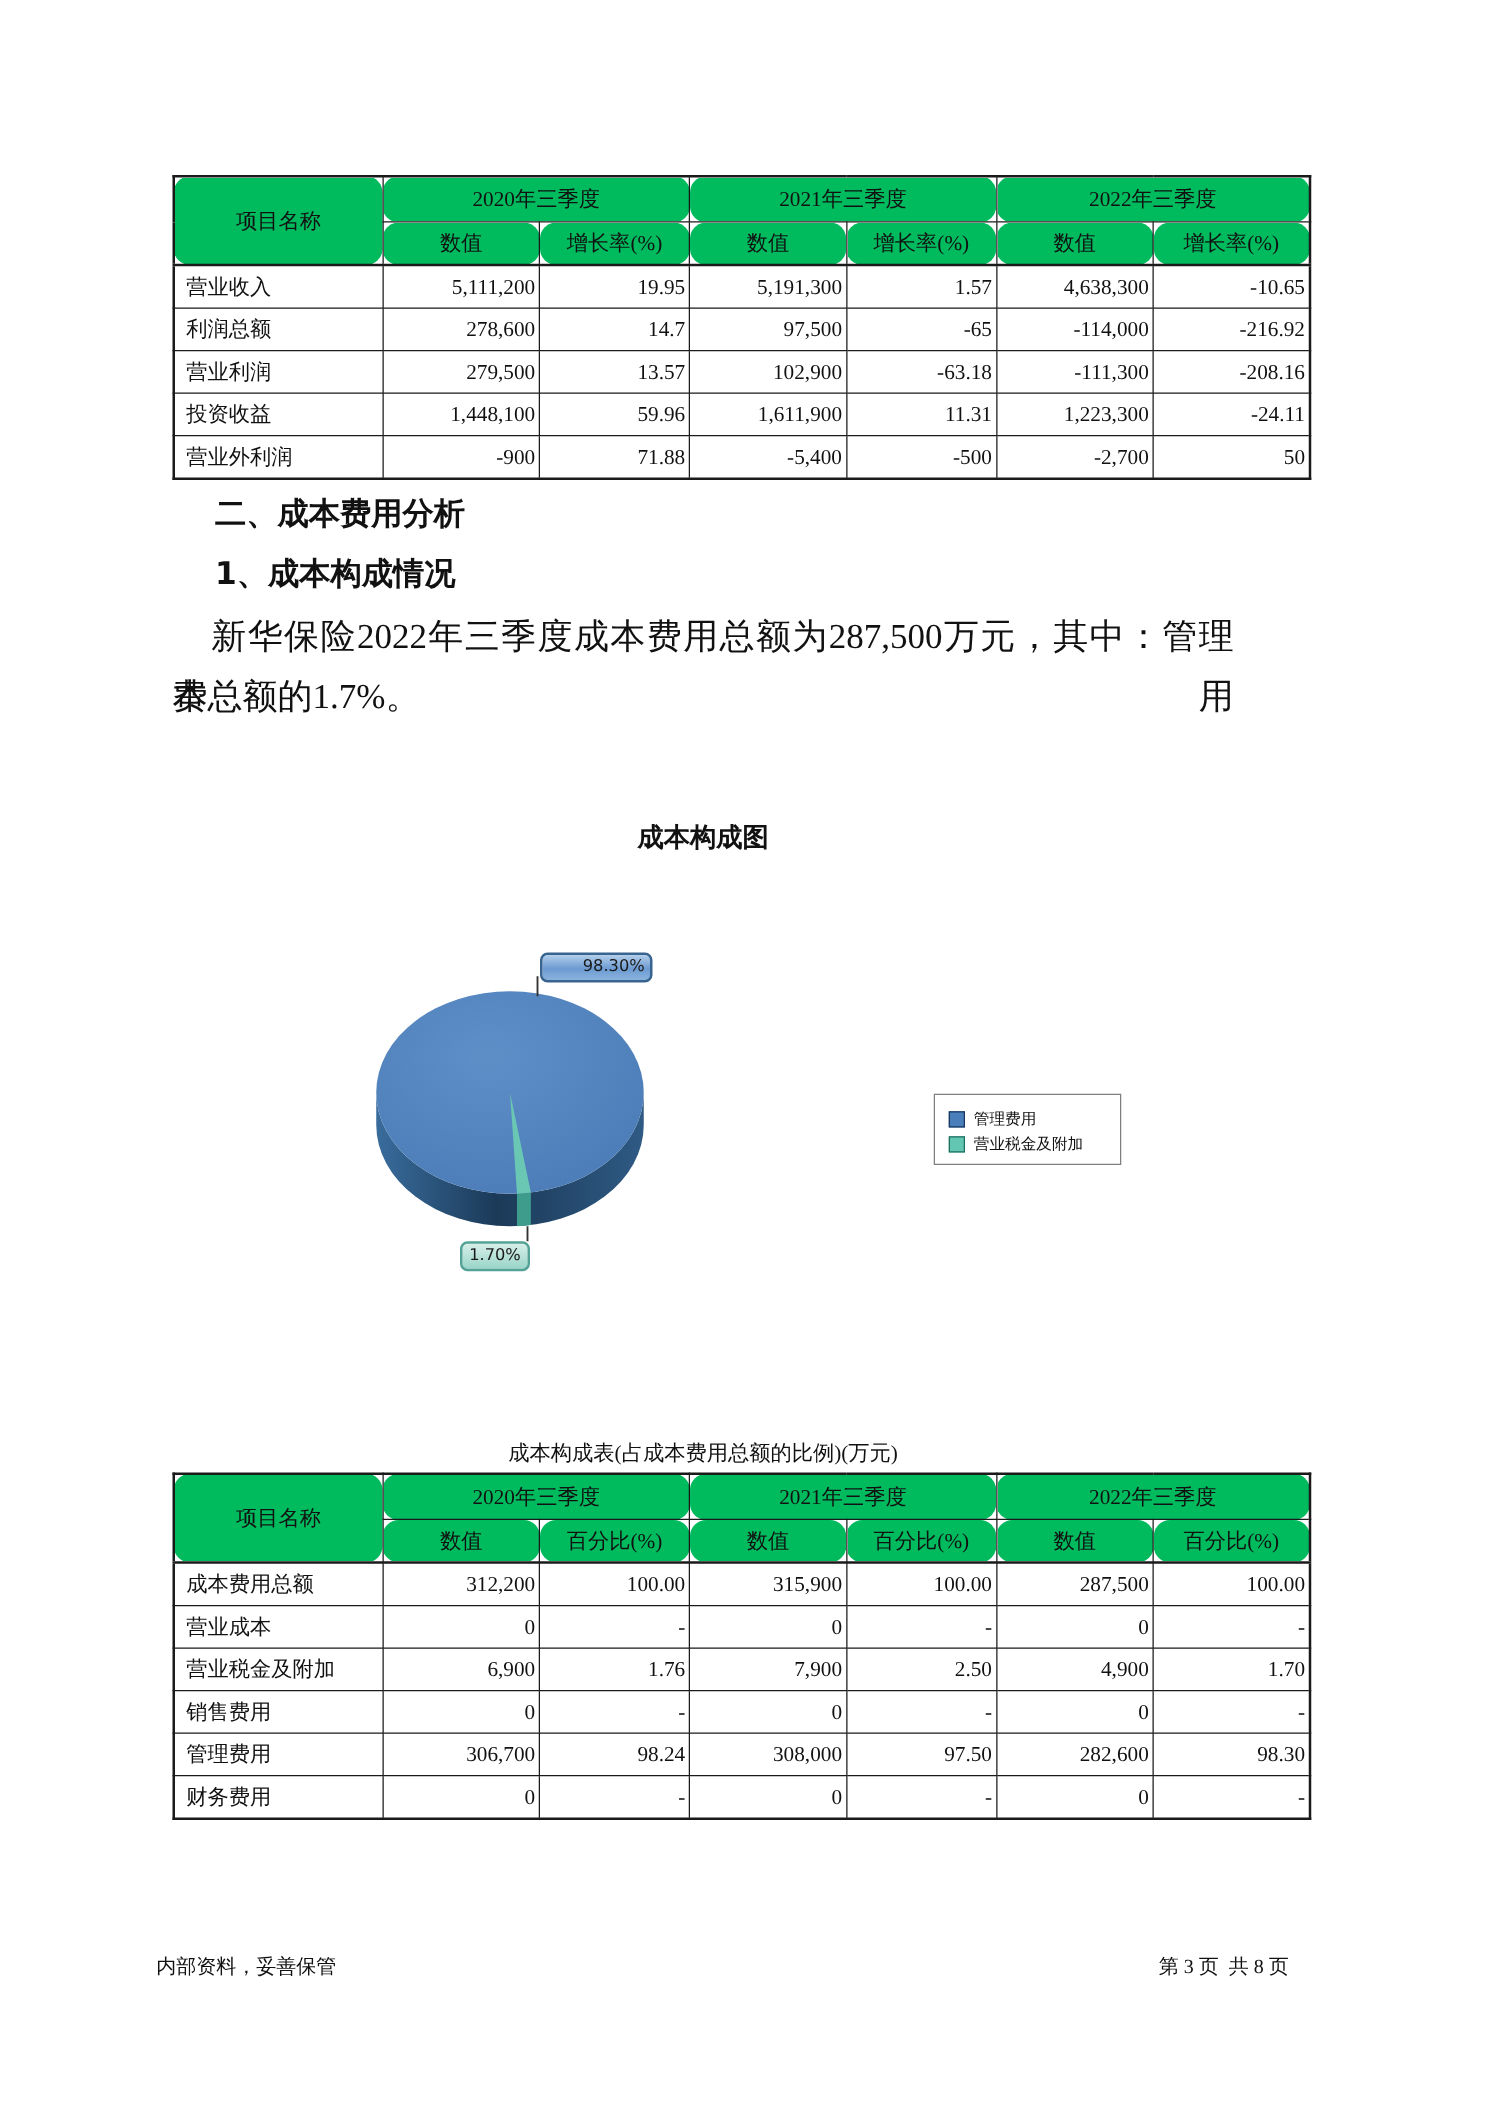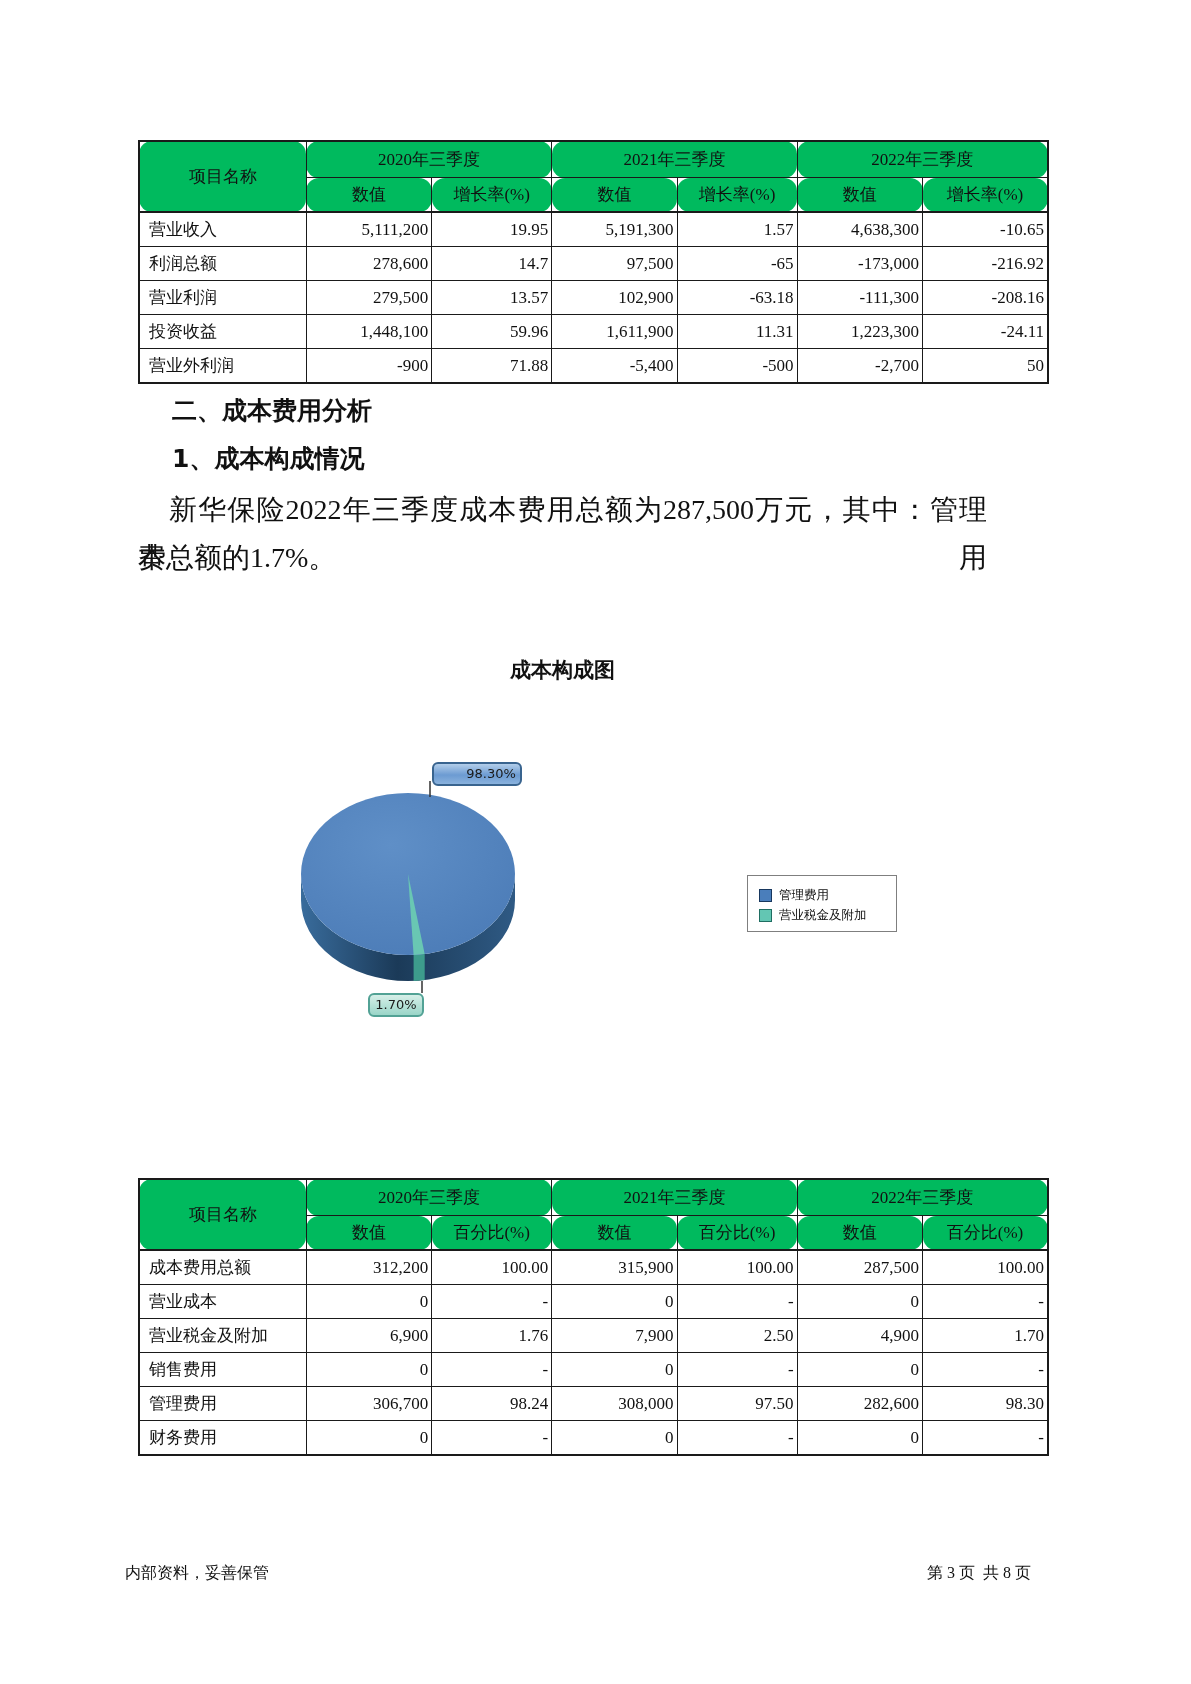--- a/index.html
+++ b/index.html
@@ -99,21 +99,21 @@
             <td class="num">1.57</td>
             <td class="num">4,638,300</td>
             <td class="num">-10.65</td>
           </tr>
           <tr>
             <td class="lbl">利润总额</td>
             <td class="num">278,600</td>
             <td class="num">14.7</td>
             <td class="num">97,500</td>
             <td class="num">-65</td>
-            <td class="num">-173,000</td>
+            <td class="num">-114,000</td>
             <td class="num">-216.92</td>
           </tr>
           <tr>
             <td class="lbl">营业利润</td>
             <td class="num">279,500</td>
             <td class="num">13.57</td>
             <td class="num">102,900</td>
             <td class="num">-63.18</td>
             <td class="num">-111,300</td>
             <td class="num">-208.16</td>
@@ -178,20 +178,21 @@
         <span class="sq sq-blue"></span>
         <span>管理费用</span>
       </div>
       <div class="leg-row">
         <span class="sq sq-teal"></span>
         <span>营业税金及附加</span>
       </div>
     </div>
   </div>
 
+  <div class="t2title">成本构成表(占成本费用总额的比例)(万元)</div>
 
   <div class="tbl-wrap t2">
     <table>
         <colgroup>
           <col style="width: 18.4%;">
           <col style="width: 13.8%;">
           <col style="width: 13.2%;">
           <col style="width: 13.8%;">
           <col style="width: 13.2%;">
           <col style="width: 13.8%;">

